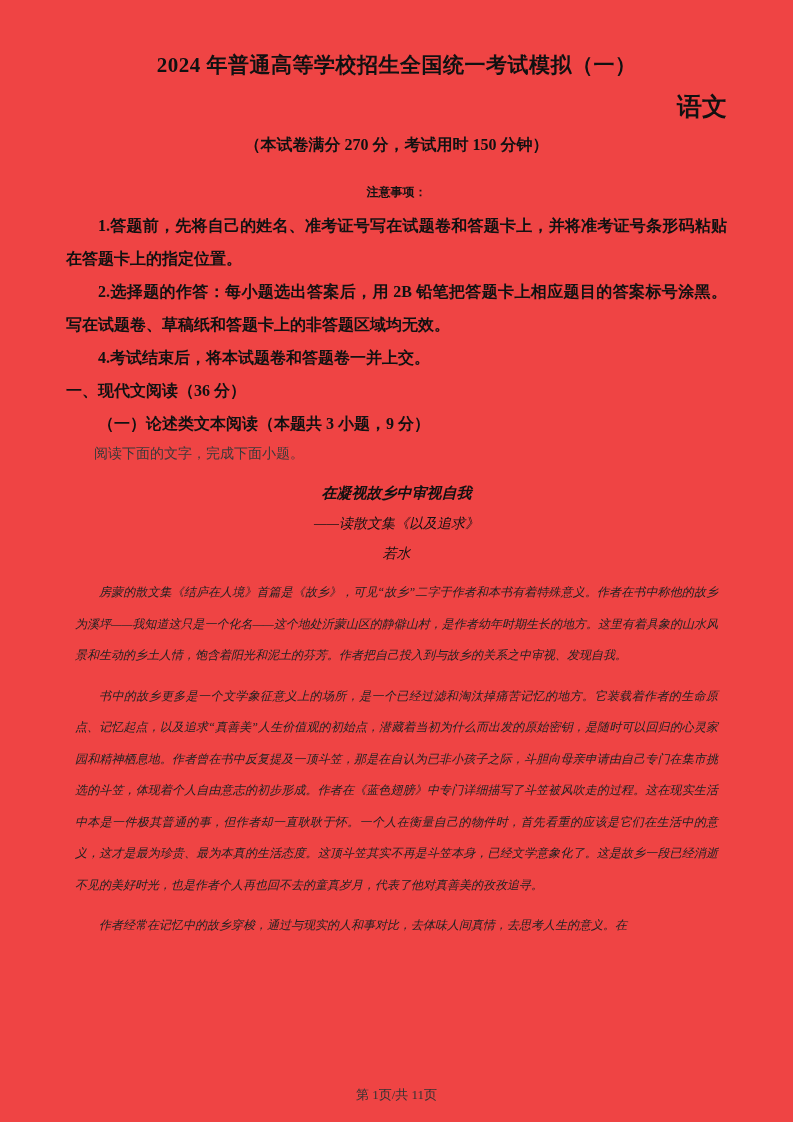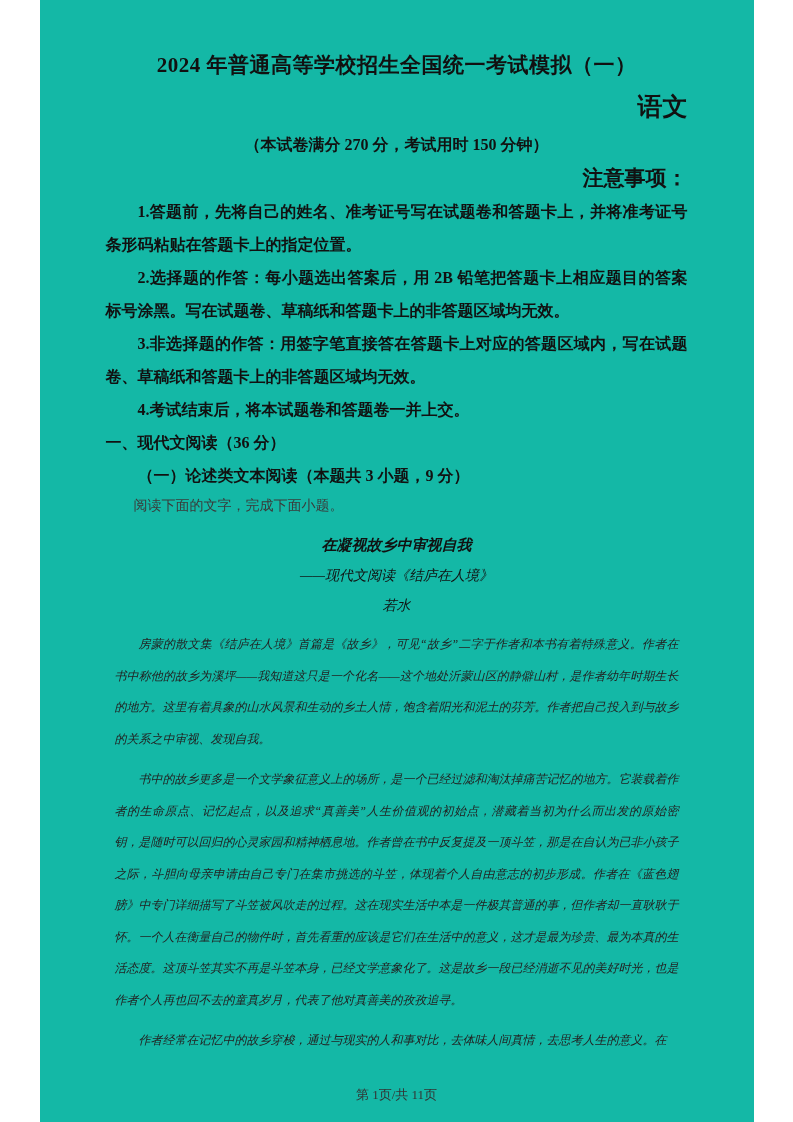--- a/index.html
+++ b/index.html
@@ -2,24 +2,24 @@
 <html><head>
 <meta charset="utf-8">
 <style>
   html, body {
     margin: 0;
     padding: 0;
     background: #ffffff;
   }
   .page {
     position: relative;
-    width: 714px;
+    width: 793px;
     height: 1122px;
     margin: 0 auto;
-    background: #14b8a6;
+    background: #ef4444;
     color: #111111;
     font-family: "Liberation Serif", "DejaVu Serif", serif;
     overflow: hidden;
   }
   .content {
     position: absolute;
     top: 0;
     left: 66px;
     right: 66px;
   }
@@ -39,25 +39,25 @@
     text-align: right;
   }
   .exam-info {
     margin: 15px 0 0 0;
     font-size: 16px;
     line-height: 22px;
     font-weight: bold;
     text-align: center;
   }
   .notice-heading {
-    margin: 6px 0 0 0;
-    font-size: 21px;
+    margin: 20px 0 0 0;
+    font-size: 12px;
     line-height: 33px;
     font-weight: bold;
-    text-align: right;
+    text-align: center;
   }
   .notice {
     margin: 0;
     font-size: 16px;
     line-height: 33px;
     font-weight: bold;
     text-indent: 2em;
     text-align: justify;
   }
   .section-heading {
@@ -127,29 +127,28 @@
 <div class="page">
   <div class="content">
 
     <h1 class="exam-title">2024 年普通高等学校招生全国统一考试模拟（一）</h1>
     <h2 class="exam-subject">语文</h2>
     <div class="exam-info">（本试卷满分 270 分，考试用时 150 分钟）</div>
 
     <div class="notice-heading">注意事项：</div>
     <p class="notice">1.答题前，先将自己的姓名、准考证号写在试题卷和答题卡上，并将准考证号条形码粘贴在答题卡上的指定位置。</p>
     <p class="notice">2.选择题的作答：每小题选出答案后，用 2B 铅笔把答题卡上相应题目的答案标号涂黑。写在试题卷、草稿纸和答题卡上的非答题区域均无效。</p>
-    <p class="notice">3.非选择题的作答：用签字笔直接答在答题卡上对应的答题区域内，写在试题卷、草稿纸和答题卡上的非答题区域均无效。</p>
     <p class="notice">4.考试结束后，将本试题卷和答题卷一并上交。</p>
 
     <div class="section-heading">一、现代文阅读（36 分）</div>
     <div class="subsection-heading">（一）论述类文本阅读（本题共 3 小题，9 分）</div>
     <p class="reading-instruction">阅读下面的文字，完成下面小题。</p>
 
     <div class="essay-title">在凝视故乡中审视自我</div>
-    <div class="essay-subtitle">——现代文阅读《结庐在人境》</div>
+    <div class="essay-subtitle">——读散文集《以及追求》</div>
     <div class="essay-author">若水</div>
 
     <p class="essay-para">房蒙的散文集《结庐在人境》首篇是《故乡》，可见“故乡”二字于作者和本书有着特殊意义。作者在书中称他的故乡为溪坪——我知道这只是一个化名——这个地处沂蒙山区的静僻山村，是作者幼年时期生长的地方。这里有着具象的山水风景和生动的乡土人情，饱含着阳光和泥土的芬芳。作者把自己投入到与故乡的关系之中审视、发现自我。</p>
     <p class="essay-para">书中的故乡更多是一个文学象征意义上的场所，是一个已经过滤和淘汰掉痛苦记忆的地方。它装载着作者的生命原点、记忆起点，以及追求“真善美”人生价值观的初始点，潜藏着当初为什么而出发的原始密钥，是随时可以回归的心灵家园和精神栖息地。作者曾在书中反复提及一顶斗笠，那是在自认为已非小孩子之际，斗胆向母亲申请由自己专门在集市挑选的斗笠，体现着个人自由意志的初步形成。作者在《蓝色翅膀》中专门详细描写了斗笠被风吹走的过程。这在现实生活中本是一件极其普通的事，但作者却一直耿耿于怀。一个人在衡量自己的物件时，首先看重的应该是它们在生活中的意义，这才是最为珍贵、最为本真的生活态度。这顶斗笠其实不再是斗笠本身，已经文学意象化了。这是故乡一段已经消逝不见的美好时光，也是作者个人再也回不去的童真岁月，代表了他对真善美的孜孜追寻。</p>
     <p class="essay-para">作者经常在记忆中的故乡穿梭，通过与现实的人和事对比，去体味人间真情，去思考人生的意义。在</p>
 
   </div>
 
   <div class="page-footer">第 1页/共 11页</div>
 </div>

